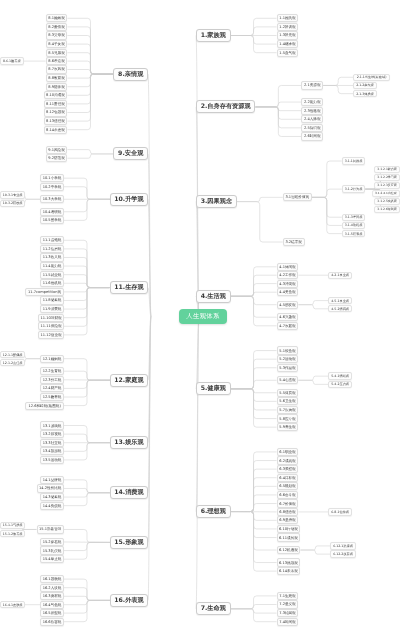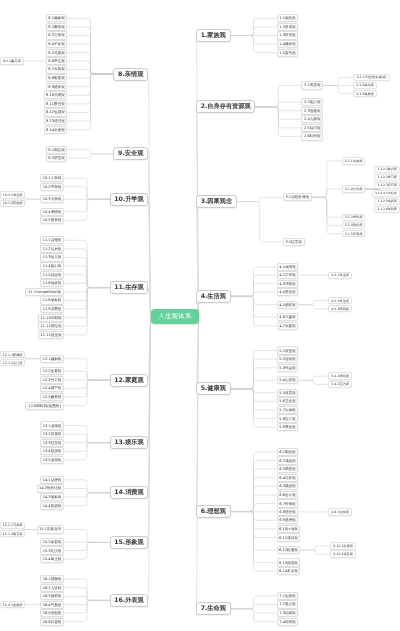--- a/index.html
+++ b/index.html
@@ -66,20 +66,21 @@
     position:absolute;
     background:#62d29c;
     border:none;
     border-radius:4px;
     color:#ffffff;
     font-size:6.4px;
     letter-spacing:.3px;
     height:15px;
     display:flex;align-items:center;justify-content:center;
     box-shadow:0 1px 2px rgba(0,0,0,.12);
+    margin-left:28px;
   }
 </style>
 </head>
 <body>
 
 <div id="canvas">
   <svg id="wires">
       <path d="M 199 316 C 197.5 316, 197.5 35.5, 196 35.5" fill="none" stroke="#cfcfcf" stroke-width="0.55"></path>
       <path d="M 230.54399999999998 35.5 H 250.54399999999998 Q 253.54399999999998 35.5 253.54399999999998 32.5 V 21.3 Q 253.54399999999998 18.3 256.544 18.3 H 276.544" fill="none" stroke="#cfcfcf" stroke-width="0.55"></path>
       <path d="M 230.54399999999998 35.5 H 250.54399999999998 Q 253.54399999999998 35.5 253.54399999999998 32.5 V 29.900000000000002 Q 253.54399999999998 26.900000000000002 256.544 26.900000000000002 H 276.544" fill="none" stroke="#cfcfcf" stroke-width="0.55"></path>

